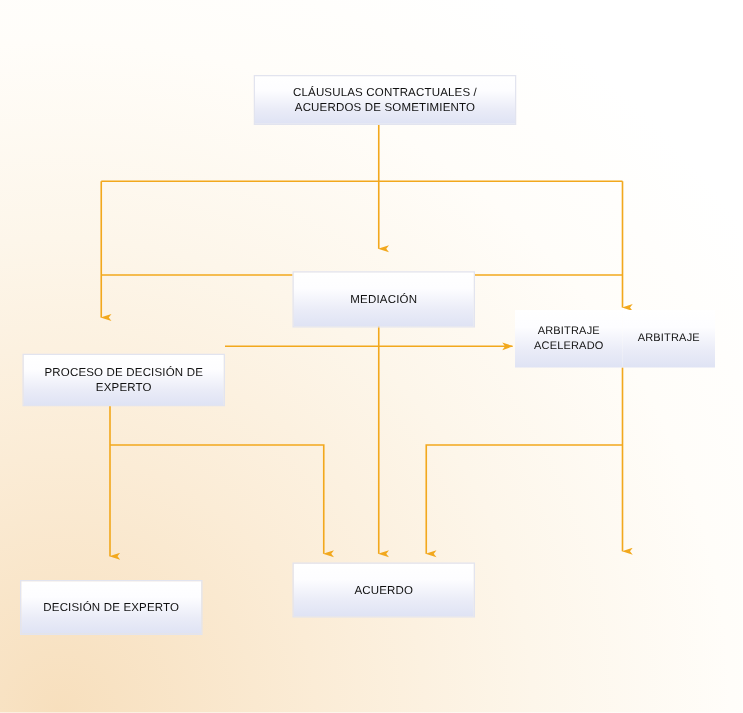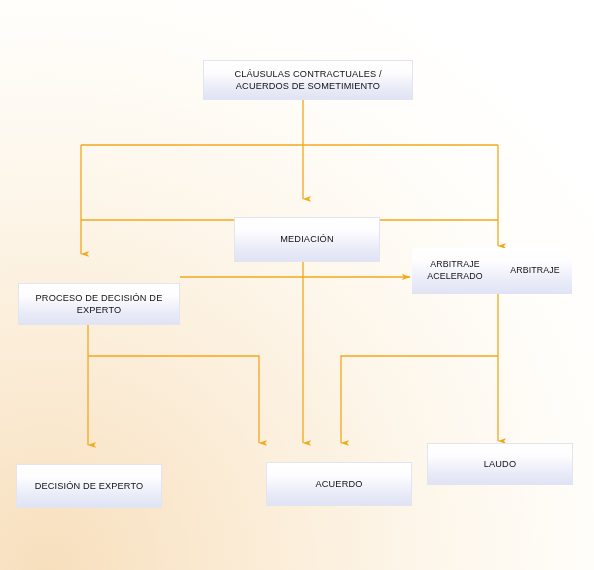--- a/index.html
+++ b/index.html
@@ -100,17 +100,16 @@
   <div class="node" style="left:18px; top:256px; width:162px; height:42px;margin-top:27px;">PROCESO DE DECISIÓN DE
 EXPERTO</div>
 
   <div class="node plain" style="left:412px; top:248px; width:86px; height:46px; font-size:8.8px;">ARBITRAJE
 ACELERADO</div>
 
   <div class="node plain" style="left:498px; top:248px; width:74px; height:46px; font-size:8.8px;">ARBITRAJE</div>
 
   <div class="node" style="left:16px; top:464px; width:146px; height:44px;">DECISIÓN DE EXPERTO</div>
 
-  <div class="node" style="left:234px; top:462px; width:146px; height:44px;margin-left:32px;">ACUERDO</div>
+  <div class="node" style="left:234px; top:450px; width:146px; height:44px;">ACUERDO</div>
 
-  <div class="node" style="left:427px; top:443px; width:146px; height:42px;">LAUDO</div>
 
 </div>
 
 </body></html>

